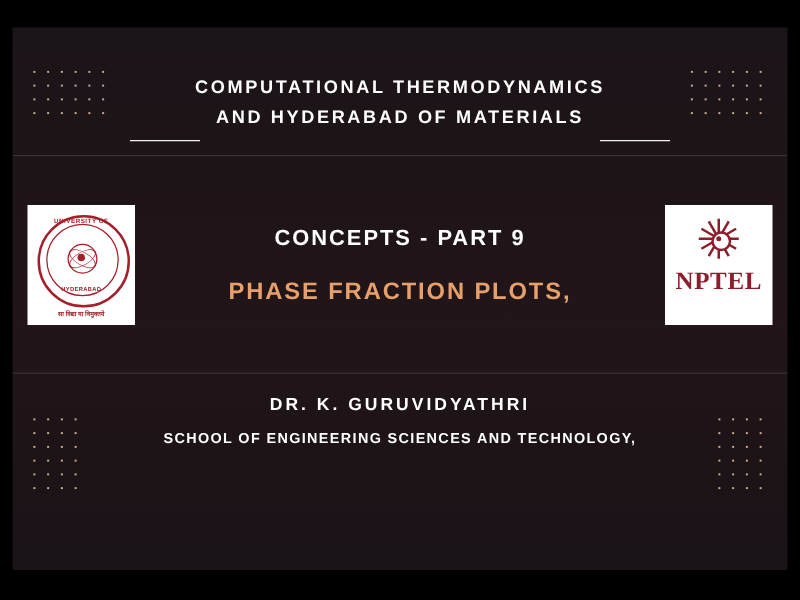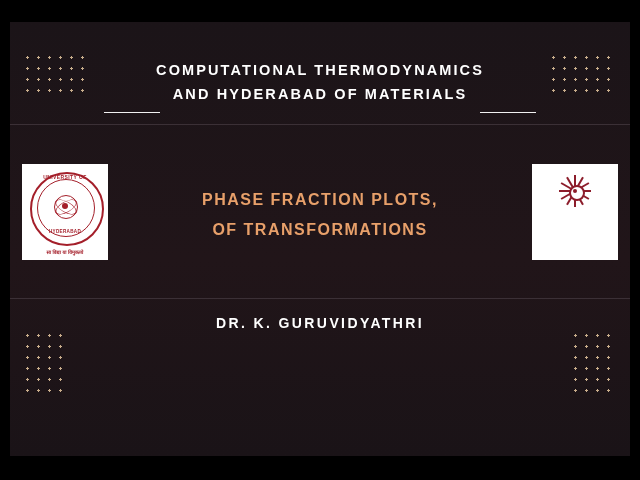--- a/index.html
+++ b/index.html
@@ -252,25 +252,25 @@
   }
   .title-main {
     color: #ffffff;
     font-size: 17.5px;
     font-weight: bold;
     letter-spacing: 1.6px;
     line-height: 27px;
   }
   .title-sub {
     color: #e8a06a;
-    font-size: 16px;
+    font-size: 19px;
     font-weight: bold;
     letter-spacing: 1.5px;
     line-height: 24px;
-    margin-top: 6px;
+    margin-top: 18px;
   }
 
   
   .presenter {
     position: absolute;
     left: 0; top: 315px;
     width: 640px;
     text-align: center;
     z-index: 5;
   }
@@ -324,44 +324,46 @@
           <div class="uoh-atom2"></div>
           <div class="uoh-atom3"></div>
           <div class="uoh-nucleus"></div>
         </div>
         <div class="uoh-bot-text">HYDERABAD</div>
         <div class="uoh-motto">सा विद्या या विमुक्तये</div>
       </div>
     </div>
 
     <div class="titles">
+      <div class="title-main">CONCEPTS - PART 9</div>
       <div class="title-sub">PHASE FRACTION PLOTS,</div>
-      <div class="title-sub">OF TRANSFORMATIONS</div>
     </div>
 
     <div class="logo-box">
       <div class="nptel">
         <div class="nptel-mark">
           <div class="nptel-spoke" style="transform:rotate(0deg)"></div>
           <div class="nptel-spoke" style="transform:rotate(30deg)"></div>
           <div class="nptel-spoke" style="transform:rotate(60deg)"></div>
           <div class="nptel-spoke" style="transform:rotate(90deg)"></div>
           <div class="nptel-spoke" style="transform:rotate(120deg)"></div>
           <div class="nptel-spoke" style="transform:rotate(150deg)"></div>
           <div class="nptel-core"></div>
           <div class="nptel-core-dot"></div>
         </div>
+        <div class="nptel-word">NPTEL</div>
       </div>
     </div>
 
   </div>
 
   <div class="presenter">
     <div class="presenter-name">DR. K. GURUVIDYATHRI</div>
     <div class="presenter-affil">
+      <div>SCHOOL OF ENGINEERING SCIENCES AND TECHNOLOGY,</div>
     </div>
   </div>
 
   <div class="frame-bar frame-top"></div>
   <div class="frame-bar frame-bottom"></div>
   <div class="frame-bar frame-left"></div>
   <div class="frame-bar frame-right"></div>
 
 </div>
 

